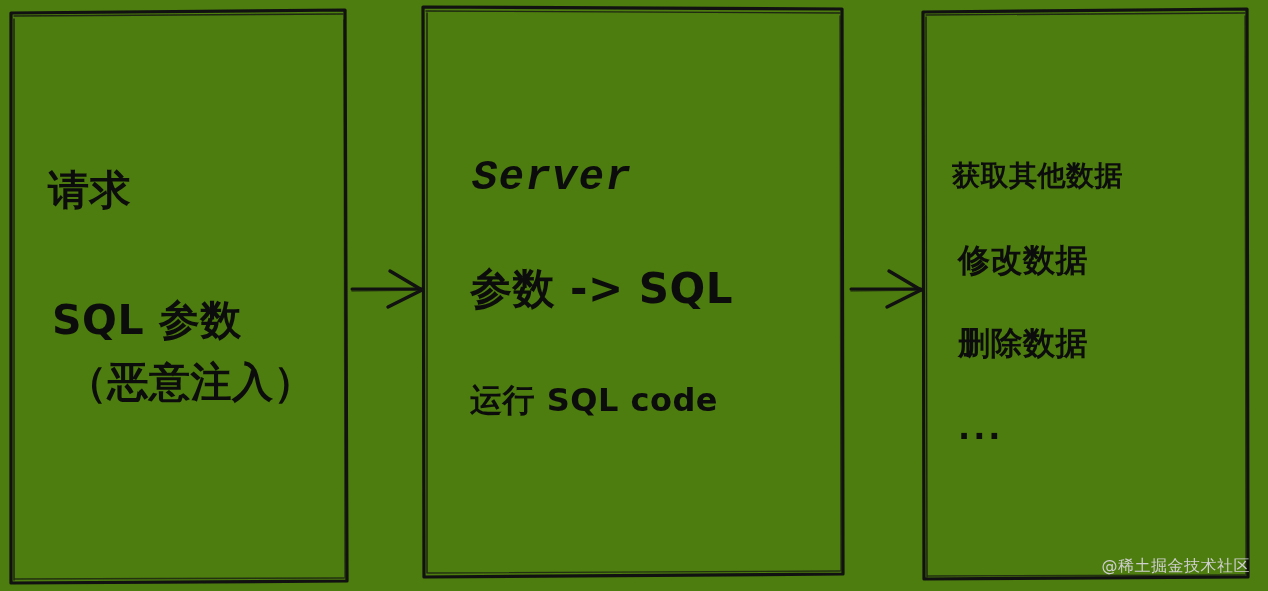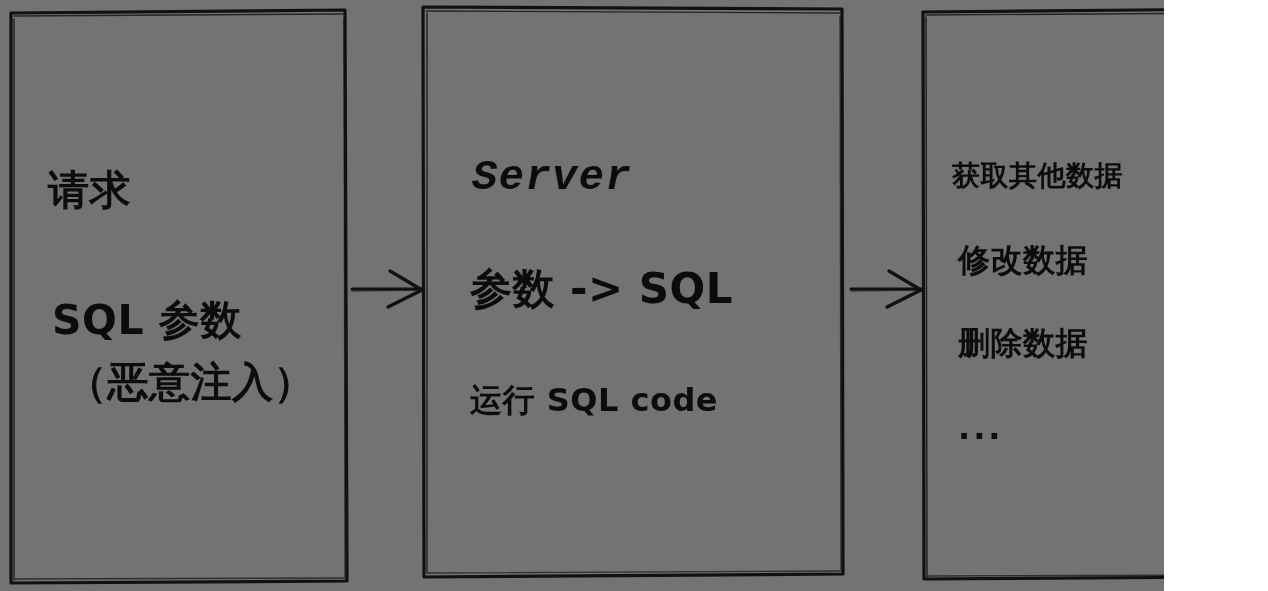--- a/index.html
+++ b/index.html
@@ -3,23 +3,23 @@
 <meta charset="utf-8">
 <title>SQL Injection Flow Diagram</title>
 <style>
   html, body {
     margin: 0;
     padding: 0;
     background: #ffffff;
   }
   #canvas {
     position: relative;
-    width: 1164px;
+    width: 1268px;
     height: 591px;
-    background: #737373;
+    background: #4d7c0f;
     overflow: hidden;
     font-family: "Liberation Sans", "DejaVu Sans", sans-serif;
   }
   .sketch-svg {
     position: absolute;
     left: 0;
     top: 0;
     width: 1268px;
     height: 591px;
     pointer-events: none;
@@ -132,14 +132,15 @@
     <div class="txt cjk" id="b2-line3">运行 SQL code</div>
   </div>
 
   <div class="box-layer">
     <div class="txt cjk" id="b3-line1">获取其他数据</div>
     <div class="txt cjk" id="b3-line2">修改数据</div>
     <div class="txt cjk" id="b3-line3">删除数据</div>
     <div class="txt cjk" id="b3-line4">...</div>
   </div>
 
+  <div id="watermark">@稀土掘金技术社区</div>
 
 </div>
 
 </body></html>

